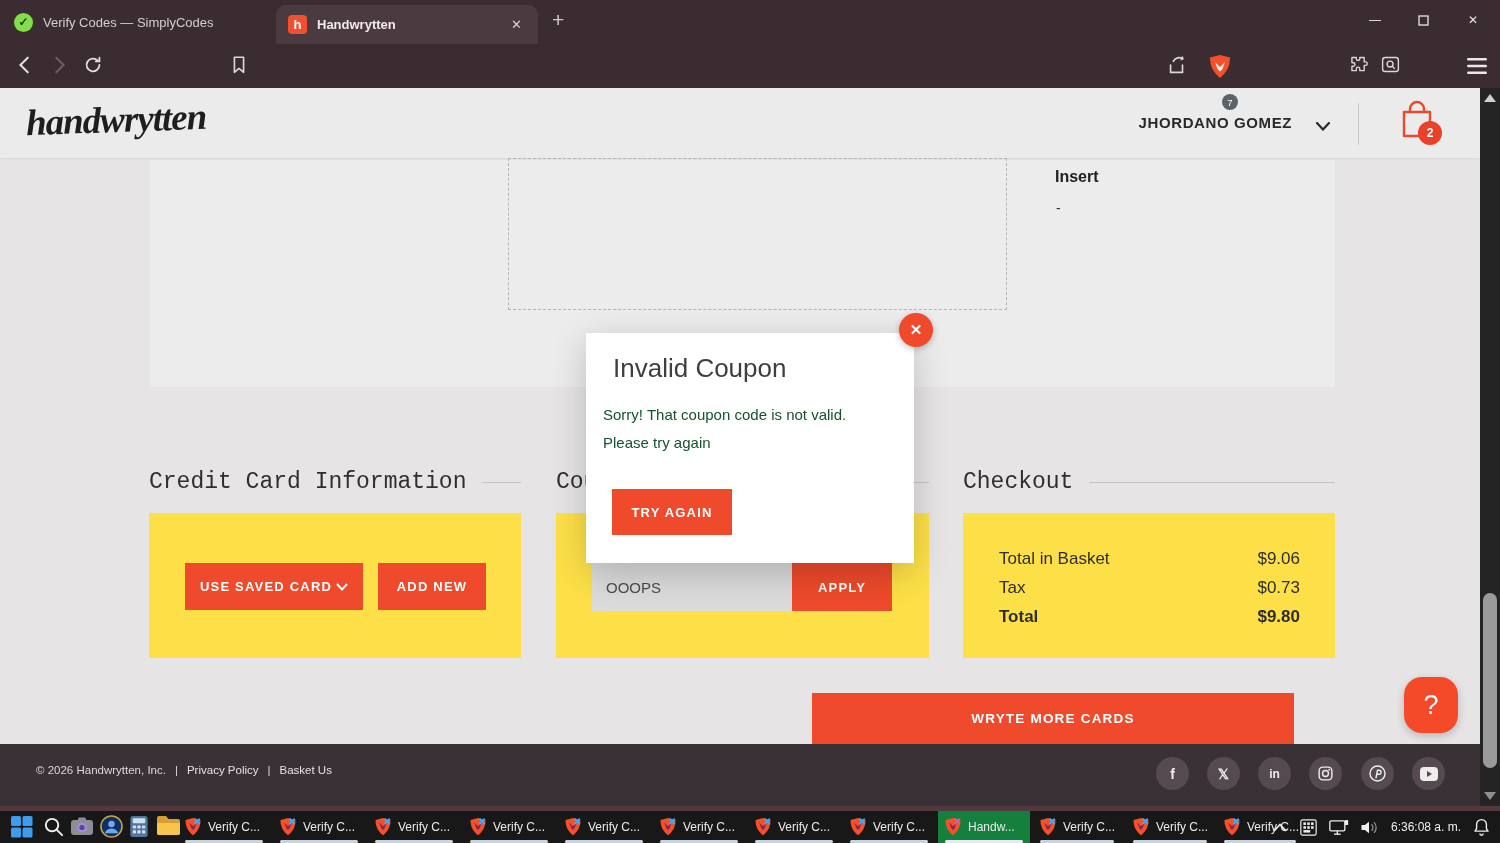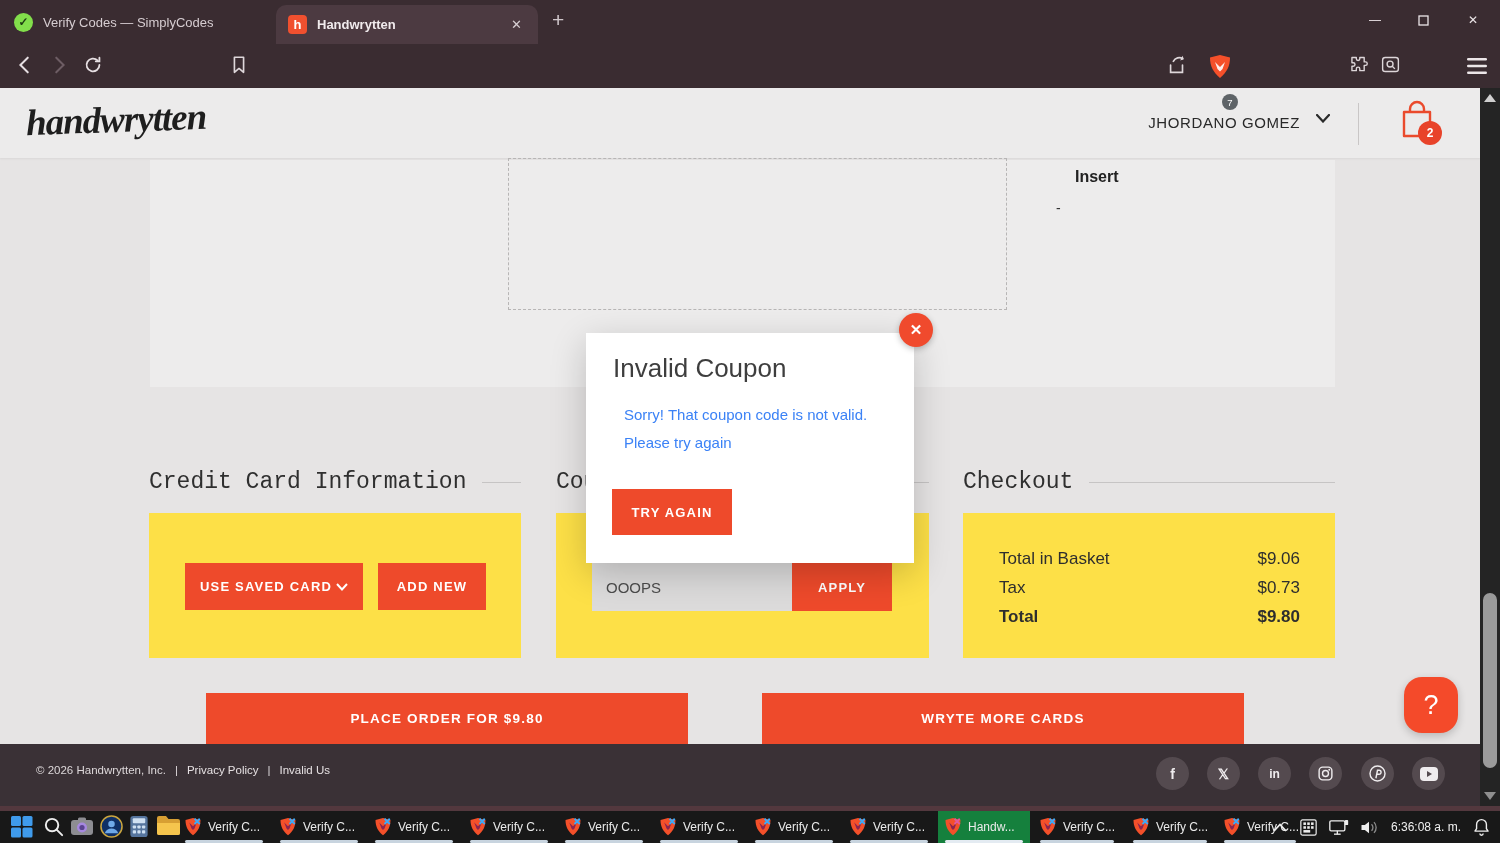--- a/index.html
+++ b/index.html
@@ -41,30 +41,30 @@
             color:#fff; font-size:13px; font-weight:700; display:flex;
             align-items:center; justify-content:center; }
 
   
   #page { position:absolute; top:88px; left:0; width:1480px; height:656px; background:#e6e4e4; }
   #pageheader { position:absolute; top:0; left:0; width:1480px; height:70px; background:#ecebeb;
                 box-shadow:0 1px 2px rgba(0,0,0,.06); }
   #logo { position:absolute; left:26px; top:10px; font-family:"Liberation Serif", serif;
           font-style:italic; font-weight:700; font-size:37px; color:#1e1e1e;
           letter-spacing:-1px; transform:rotate(-2deg); }
-  #username { position:absolute; right:150px; top:26px; font-size:15px; font-weight:400;
-              letter-spacing:.6px; color:#292929; display:flex; gap:16px; align-items:flex-start; }
+  #username { position:absolute; right:150px; top:26px; font-size:15px; font-weight:700;
+              letter-spacing:.6px; color:#292929; display:flex; gap:24px; align-items:flex-end; }
   #hdr-sep { position:absolute; left:1358px; top:15px; width:1px; height:42px; background:#c9c6c6; }
   #cartbadge { position:absolute; left:1418px; top:33px; width:24px; height:24px; border-radius:50%;
                background:#e8432a; color:#fff; font-size:12px; font-weight:700;
                display:flex; align-items:center; justify-content:center; }
   #toppanel { position:absolute; left:150px; top:72px; width:1185px; height:227px; background:#edecec; }
   #dashedbox { position:absolute; left:508px; top:70px; width:499px; height:152px;
                border:1.5px dashed #b7b5b5; }
-  #insert-label { position:absolute; left:1055px; top:80px; font-size:16px; font-weight:700; color:#222;margin-left:20px; }
+  #insert-label { position:absolute; left:1055px; top:80px; font-size:16px; font-weight:700; color:#222; }
   #insert-value { position:absolute; left:1056px; top:112px; font-size:14px; color:#333; }
 
   .sechead { position:absolute; display:flex; align-items:center;font-family:Liberation Mono, monospace; }
   .sechead .ht { font-size:23px; color:#2f2f2f; white-space:nowrap; }
   .sechead .hline { flex:1; height:1px; background:#c6c4c4; margin-left:16px; }
   .panel { position:absolute; top:425px; height:145px; background:#fde047; }
 
   .btn { background:#ee4a2b; color:#fff; font-weight:700; font-size:13px;
          letter-spacing:1.2px; display:flex; align-items:center; justify-content:center;
          border:none; font-family:"Liberation Sans", sans-serif; }
@@ -78,21 +78,21 @@
   .bigbtn { position:absolute; top:605px; width:482px; height:51px; font-size:13.5px; }
 
   
   #modal { position:absolute; left:586px; top:245px; width:328px; height:230px; background:#fff;
            box-shadow:0 10px 34px rgba(0,0,0,.20); z-index:5; }
   #modal-close { position:absolute; left:899px; top:225px; width:34px; height:34px; border-radius:50%;
                  background:#f04a2d; color:#fff; font-size:15px; font-weight:700;
                  display:flex; align-items:center; justify-content:center; z-index:6;
                  box-shadow:0 2px 6px rgba(0,0,0,.25); }
   #modal-title { position:absolute; left:27px; top:20px; font-size:26px; color:#3e3e3e; }
-  .modal-line { position:absolute; left:38px; font-size:15px; color:#3b82f6; }
+  .modal-line { position:absolute; left:17px; font-size:15px; color:#14532d; }
   #modal-btn { position:absolute; left:26px; top:156px; width:120px; height:46px; }
 
   #helpbtn { position:absolute; left:1404px; top:589px; width:54px; height:56px; border-radius:18px;
              background:#f44a2a; color:#fff; font-size:27px; display:flex; align-items:center;
              justify-content:center; box-shadow:0 3px 8px rgba(0,0,0,.2); }
 
   
   #footer { position:absolute; top:744px; left:0; width:1480px; height:62px; background:#3a3136; }
   #footleft { position:absolute; left:36px; top:20px; display:flex; gap:9px; align-items:center;
               font-size:11.5px; color:#ddd8da; }
@@ -279,41 +279,40 @@
         <span>Tax</span>
         <span>$0.73</span>
       </div>
       <div class="crow bold">
         <span>Total</span>
         <span>$9.80</span>
       </div>
     </div>
   </div>
 
-  <button class="btn bigbtn" style="left:206px">PLACE ORDER FOR $9.80</button>
-  <button class="btn bigbtn" style="left:762px">WRYTE MORE CARDS</button>
+  <button class="btn bigbtn" style="left:812px">WRYTE MORE CARDS</button>
 
   <div id="modal">
     <div id="modal-title">Invalid Coupon</div>
     <div class="modal-line" style="top:73px">Sorry! That coupon code is not valid.</div>
     <div class="modal-line" style="top:101px">Please try again</div>
     <button class="btn" id="modal-btn">TRY AGAIN</button>
   </div>
   <div id="modal-close">✕</div>
 
   <div id="helpbtn">?</div>
 </div>
 
 <div id="footer">
   <div id="footleft">
     <span>© 2026 Handwrytten, Inc.</span>
     <span>|</span>
     <span class="flink">Privacy Policy</span>
     <span>|</span>
-    <span class="flink">Invalid Us</span>
+    <span class="flink">Basket Us</span>
   </div>
   <div class="soc" style="left:1156px">f</div>
   <div class="soc" style="left:1207px">𝕏</div>
   <div class="soc" style="left:1258px;font-size:12px">in</div>
   <div class="soc" style="left:1309px">
     <svg width="17" height="17" viewBox="0 0 24 24">
         <rect x="3" y="3" width="18" height="18" rx="5" fill="none" stroke="#efecee" stroke-width="2"></rect>
         <circle cx="12" cy="12" r="4.2" fill="none" stroke="#efecee" stroke-width="2"></circle>
         <circle cx="17.3" cy="6.7" r="1.3" fill="#efecee"></circle>
       </svg>

